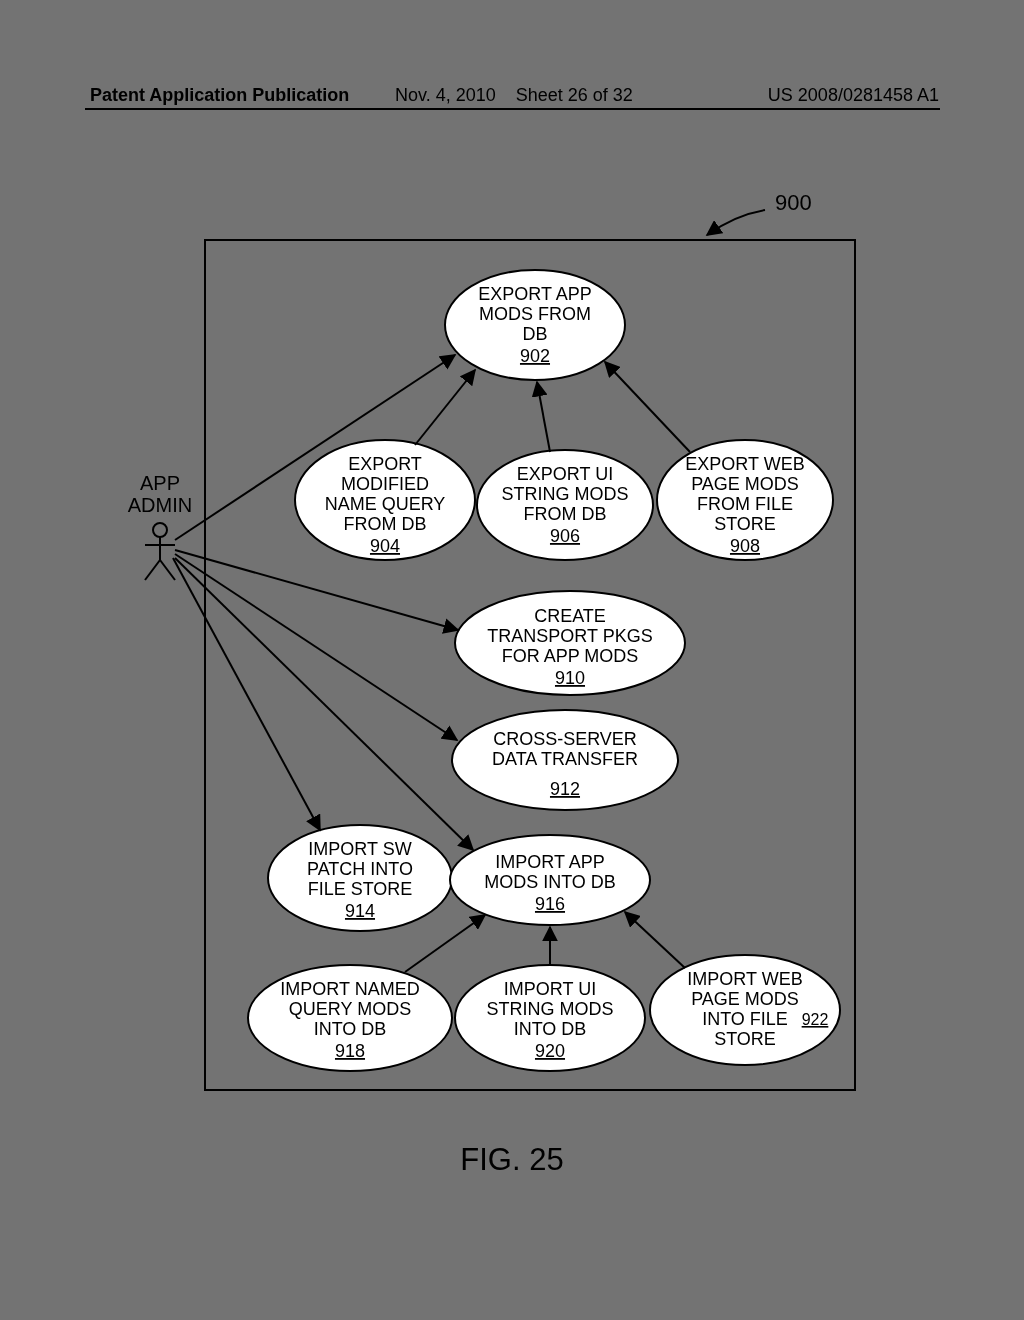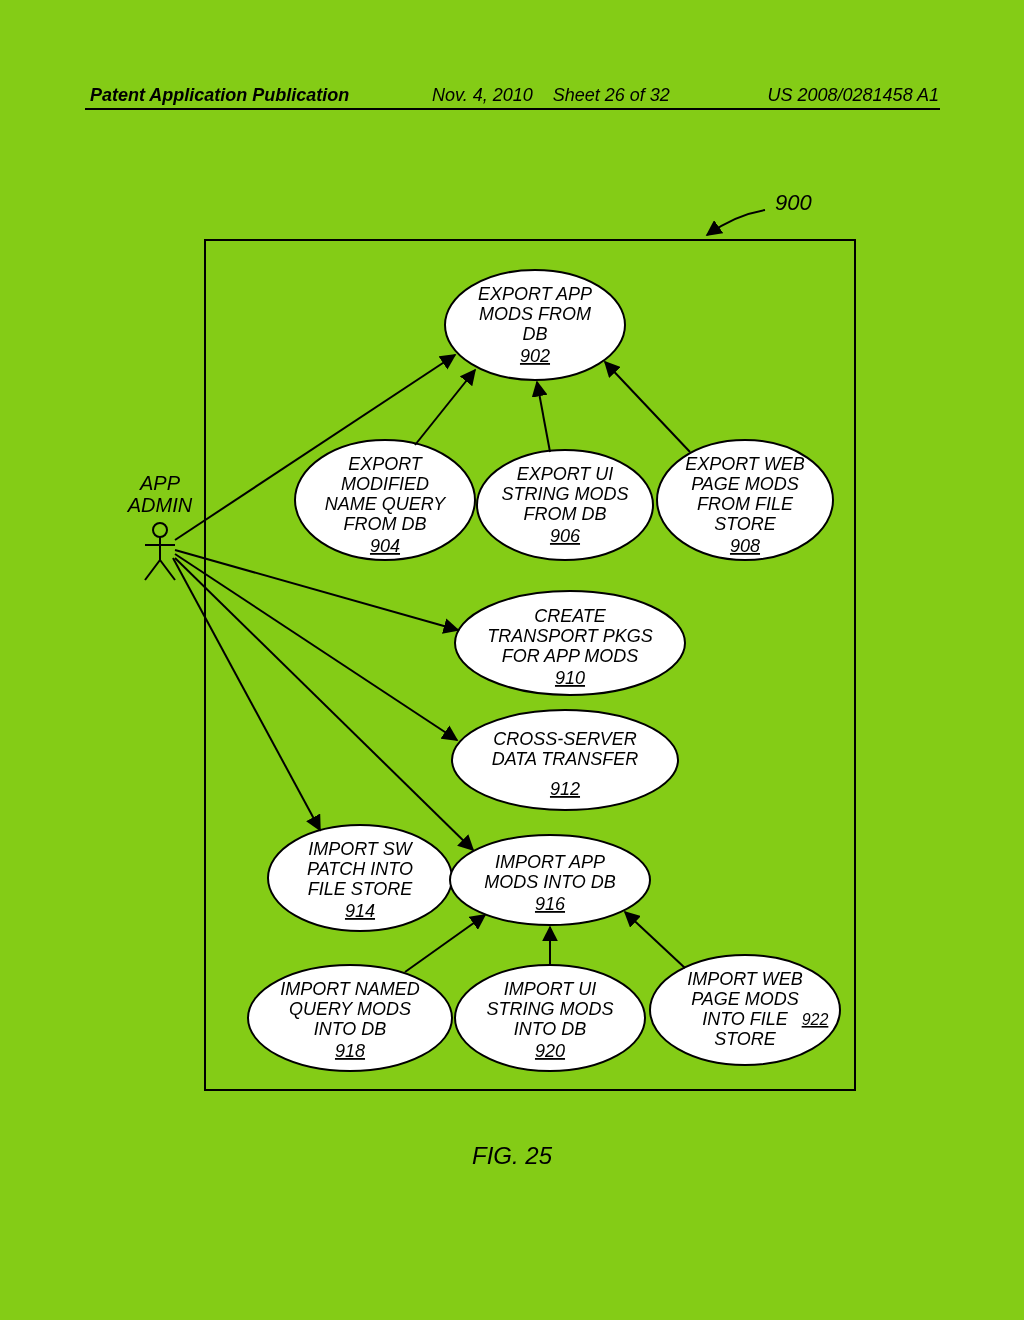--- a/index.html
+++ b/index.html
@@ -6,58 +6,56 @@
     margin: 0;
     padding: 0;
     background: #fff;
     font-family: Arial, Helvetica, sans-serif;
     color: #000;
   }
   .page {
     position: relative;
     width: 1024px;
     height: 1320px;
-    background: #84cc16;
-    font-style: italic;
+    background: #737373;
   }
   .header {
     position: absolute;
     top: 85px;
     left: 0;
     width: 1024px;
     font-size: 18px;
   }
   .header .left {
     position: absolute;
     left: 90px;
     font-weight: bold;
   }
   .header .center {
     position: absolute;
     left: 395px;
-    margin-left: 37px;
   }
   .header .right {
     position: absolute;
     right: 85px;
   }
   .header-rule {
     position: absolute;
     top: 108px;
     left: 85px;
     width: 855px;
     height: 0;
     border-top: 2px solid #000;
   }
   .fig-caption {
     position: absolute;
     left: 0;
     width: 1024px;
     text-align: center;
-    font-size: 24px;
+    font-size: 31px;
     top: 1142px;
   }
   svg.diagram {
     position: absolute;
     top: 180px;
     left: 95px;
     width: 830px;
     height: 940px;
   }
   .svg-text {

